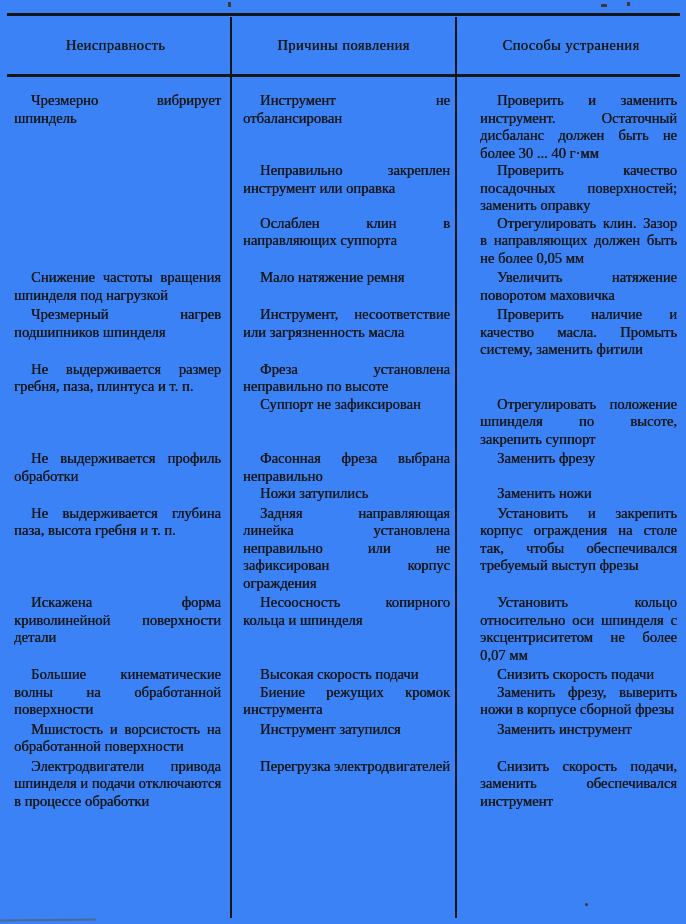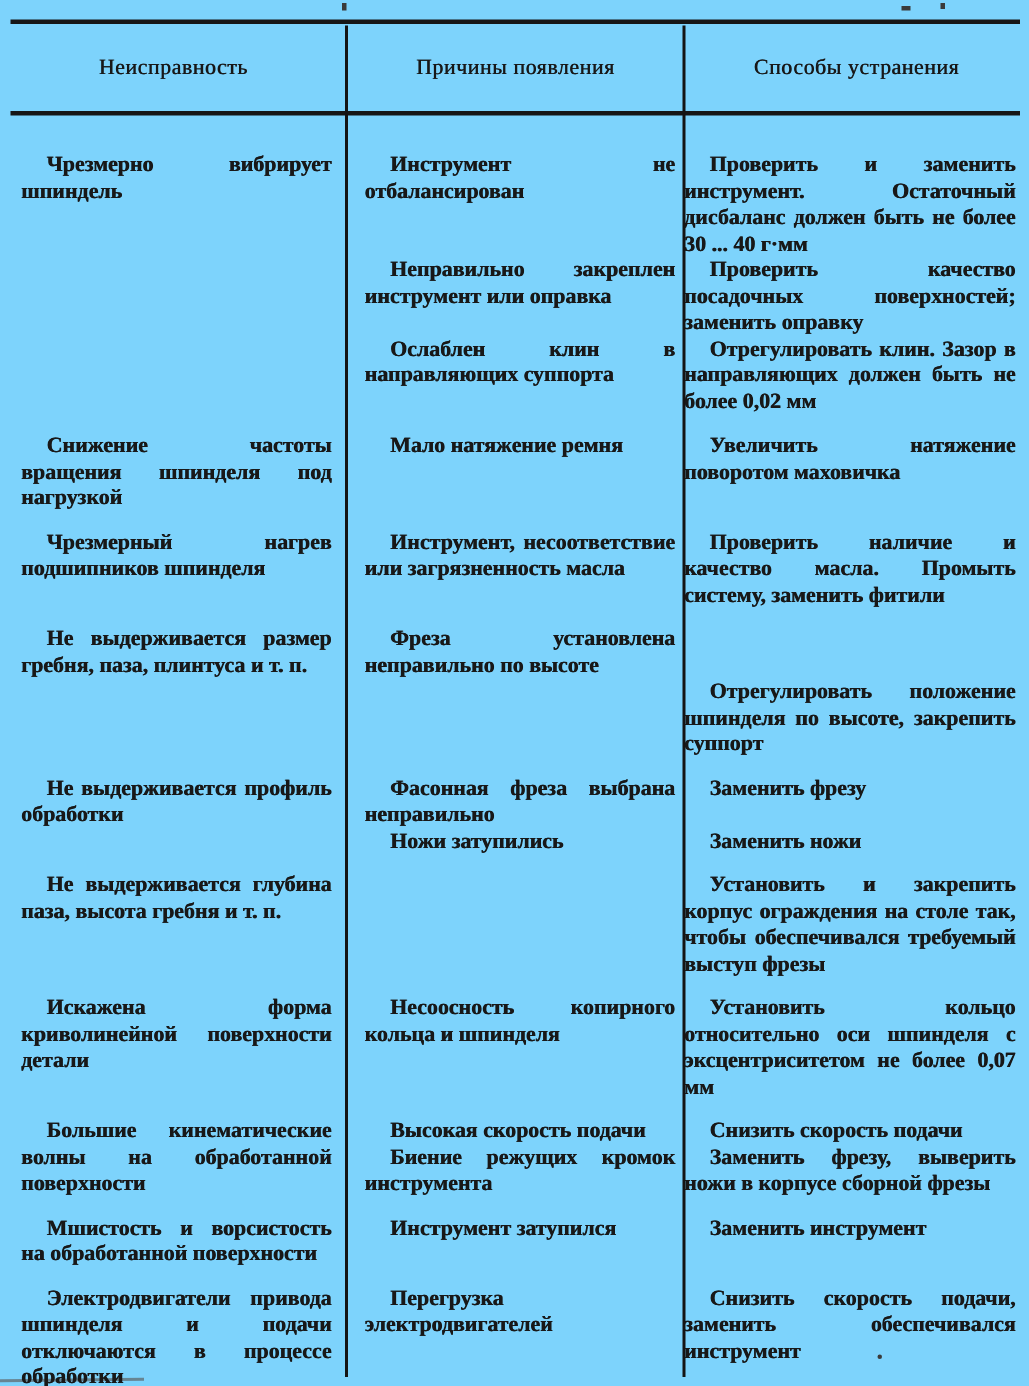--- a/index.html
+++ b/index.html
@@ -3,21 +3,21 @@
 <meta charset="utf-8">
 <style>
   html, body {
     margin: 0; padding: 0;
     background: #fbfbf8;
   }
   .paper {
     position: relative;
     width: 686px;
     min-height: 924px;
-    background: #7dd3fc;
+    background: #3b82f6;
     font-family: "Liberation Serif", "DejaVu Serif", serif;
     color: #181818;
     overflow: hidden;
   }
   
   .rule { position: absolute; left: 7px; width: 673px; background: #161616; }
   .rule-top   { top: 13px; height: 3px; }
   .rule-head  { top: 74px; height: 3px; }
   
   .vline { position: absolute; top: 17px; width: 2px; height: 901px; background: #141414; }
@@ -46,34 +46,33 @@
     text-shadow: .35px 0 currentColor;
   }
   
   .tbody {
     position: absolute; top: 77px; left: 0; width: 100%;
     padding-top: 13px;
   }
   .rowgroup {
     display: grid;
     grid-template-columns: 231px 225px 1fr;
-    margin-top: 12px;
-    font-weight: bold;
+    margin-top: 2px;
   }
   .cell {
     font-size: 14.6px;
     line-height: 17.5px;
     text-align: justify;
     text-indent: 17px;
     text-shadow: .35px 0 currentColor;
     hyphens: auto;
   }
   .fault  { grid-column: 1; padding: 0 10px 0 14px; }
   .cause  { grid-column: 2; padding: 0 6px 0 12px; }
-  .remedy { grid-column: 3; padding: 0 9px 0 0; }
+  .remedy { grid-column: 3; padding: 0 9px 0 24px; }
   .sr1 { grid-row: 1; } .sr2 { grid-row: 2; } .sr3 { grid-row: 3; }
   .span1 { grid-row: 1 / span 1; }
   .span2 { grid-row: 1 / span 2; }
   .span3 { grid-row: 1 / span 3; }
 </style>
 </head>
 <body>
 
 <div class="paper">
 
@@ -96,51 +95,53 @@
 
   <div class="tbody">
 
     <section class="rowgroup">
       <div class="cell fault span3">Чрезмерно вибрирует шпиндель</div>
       <div class="cell cause sr1">Инструмент не отбалансирован</div>
       <div class="cell remedy sr1">Проверить и заменить инструмент. Остаточный дисбаланс должен быть не более 30 ... 40 г·мм</div>
       <div class="cell cause sr2">Неправильно закреплен инструмент или оправка</div>
       <div class="cell remedy sr2">Проверить качество посадочных поверхностей; заменить оправку</div>
       <div class="cell cause sr3">Ослаблен клин в направляющих суппорта</div>
-      <div class="cell remedy sr3">Отрегулировать клин. Зазор в направляющих должен быть не более 0,02 мм</div>
+      <div class="cell remedy sr3">Отрегулировать клин. Зазор в направляющих должен быть не более 0,05 мм</div>
     </section>
 
     <section class="rowgroup">
       <div class="cell fault span1">Снижение частоты вращения шпинделя под нагрузкой</div>
       <div class="cell cause sr1">Мало натяжение ремня</div>
       <div class="cell remedy sr1">Увеличить натяжение поворотом маховичка</div>
     </section>
 
     <section class="rowgroup">
       <div class="cell fault span1">Чрезмерный нагрев подшипников шпинделя</div>
       <div class="cell cause sr1">Инструмент, несоответствие или загрязненность масла</div>
       <div class="cell remedy sr1">Проверить наличие и качество масла. Промыть систему, заменить фитили</div>
     </section>
 
     <section class="rowgroup">
       <div class="cell fault span2">Не выдерживается размер гребня, паза, плинтуса и т. п.</div>
       <div class="cell cause sr1">Фреза установлена неправильно по высоте</div>
+      <div class="cell cause sr2">Суппорт не зафиксирован</div>
       <div class="cell remedy sr2">Отрегулировать положение шпинделя по высоте, закрепить суппорт</div>
     </section>
 
     <section class="rowgroup">
       <div class="cell fault span2">Не выдерживается профиль обработки</div>
       <div class="cell cause sr1">Фасонная фреза выбрана неправильно</div>
       <div class="cell remedy sr1">Заменить фрезу</div>
       <div class="cell remedy sr2">Заменить ножи</div>
       <div class="cell cause sr2">Ножи затупились</div>
     </section>
 
     <section class="rowgroup">
       <div class="cell fault span1">Не выдерживается глубина паза, высота гребня и т. п.</div>
+      <div class="cell cause sr1">Задняя направляющая линейка установлена неправильно или не зафиксирован корпус ограждения</div>
       <div class="cell remedy sr1">Установить и закрепить корпус ограждения на столе так, чтобы обеспечивался требуемый выступ фрезы</div>
     </section>
 
     <section class="rowgroup">
       <div class="cell fault span1">Искажена форма криволинейной поверхности детали</div>
       <div class="cell cause sr1">Несоосность копирного кольца и шпинделя</div>
       <div class="cell remedy sr1">Установить кольцо относительно оси шпинделя с эксцентриситетом не более 0,07 мм</div>
     </section>
 
     <section class="rowgroup">

